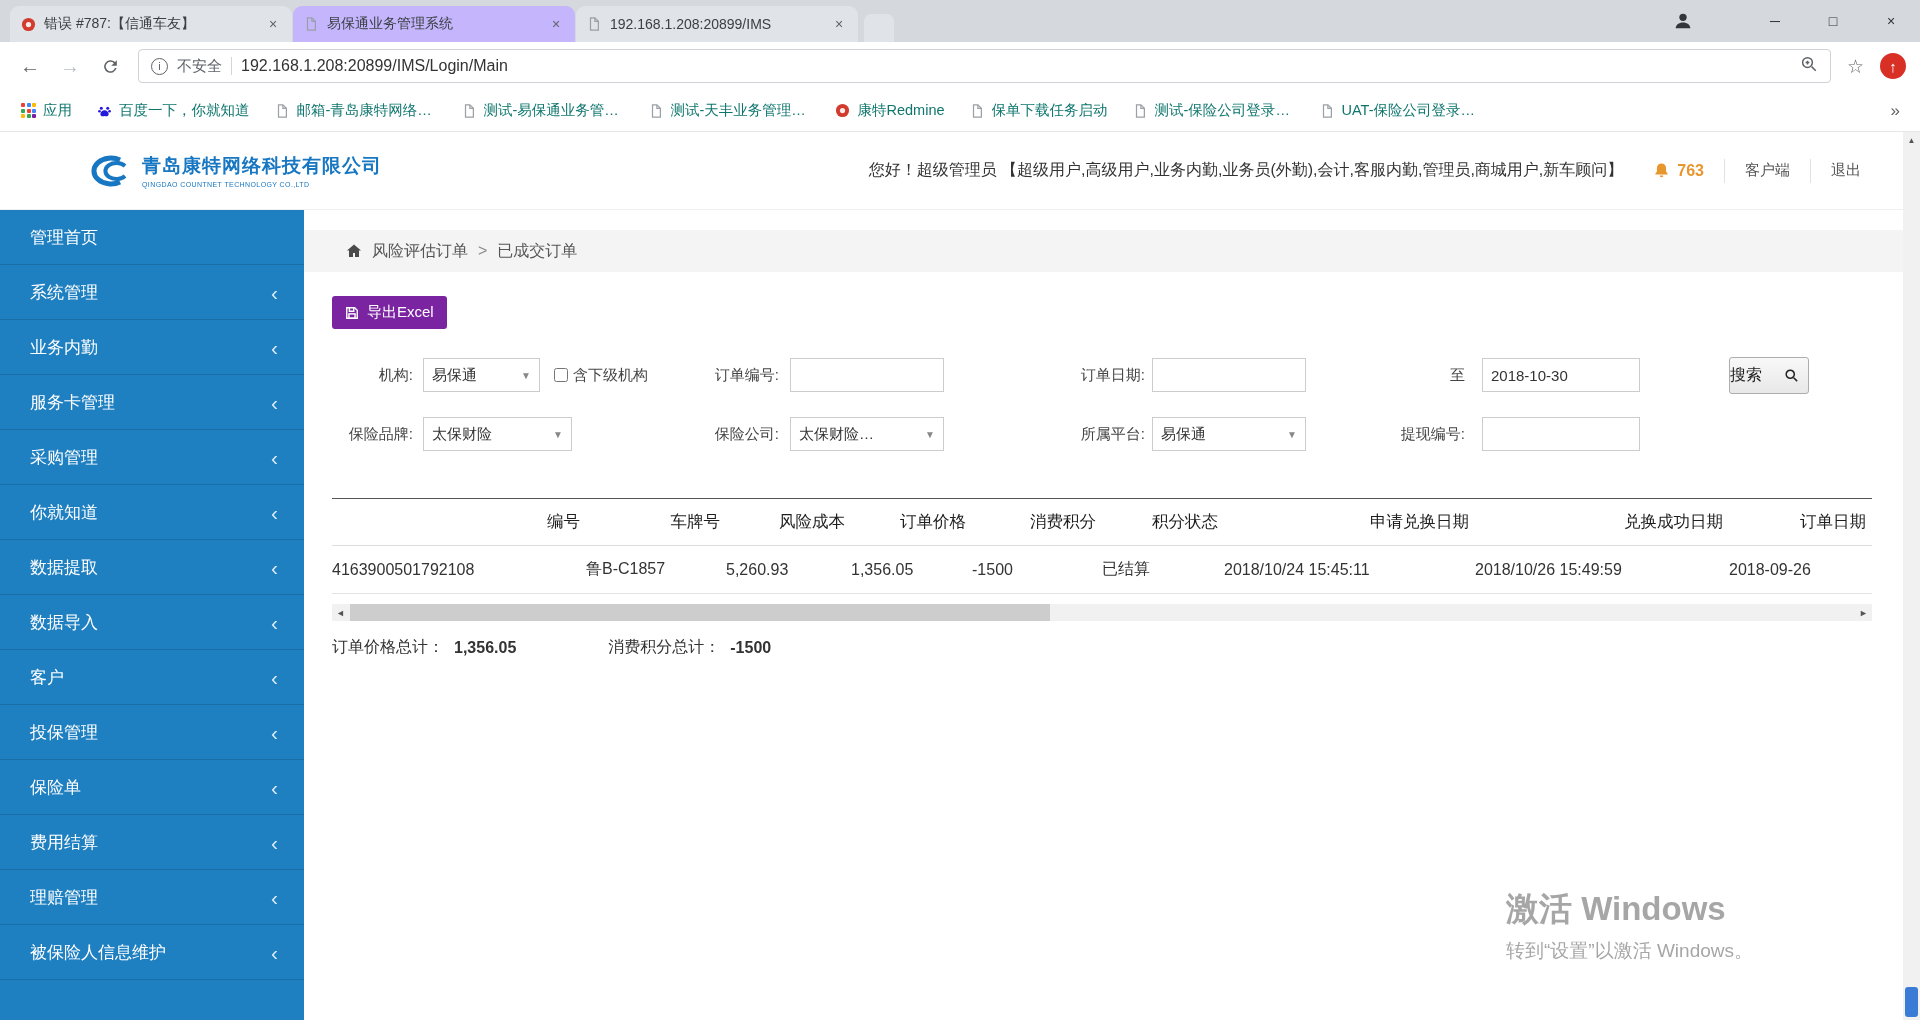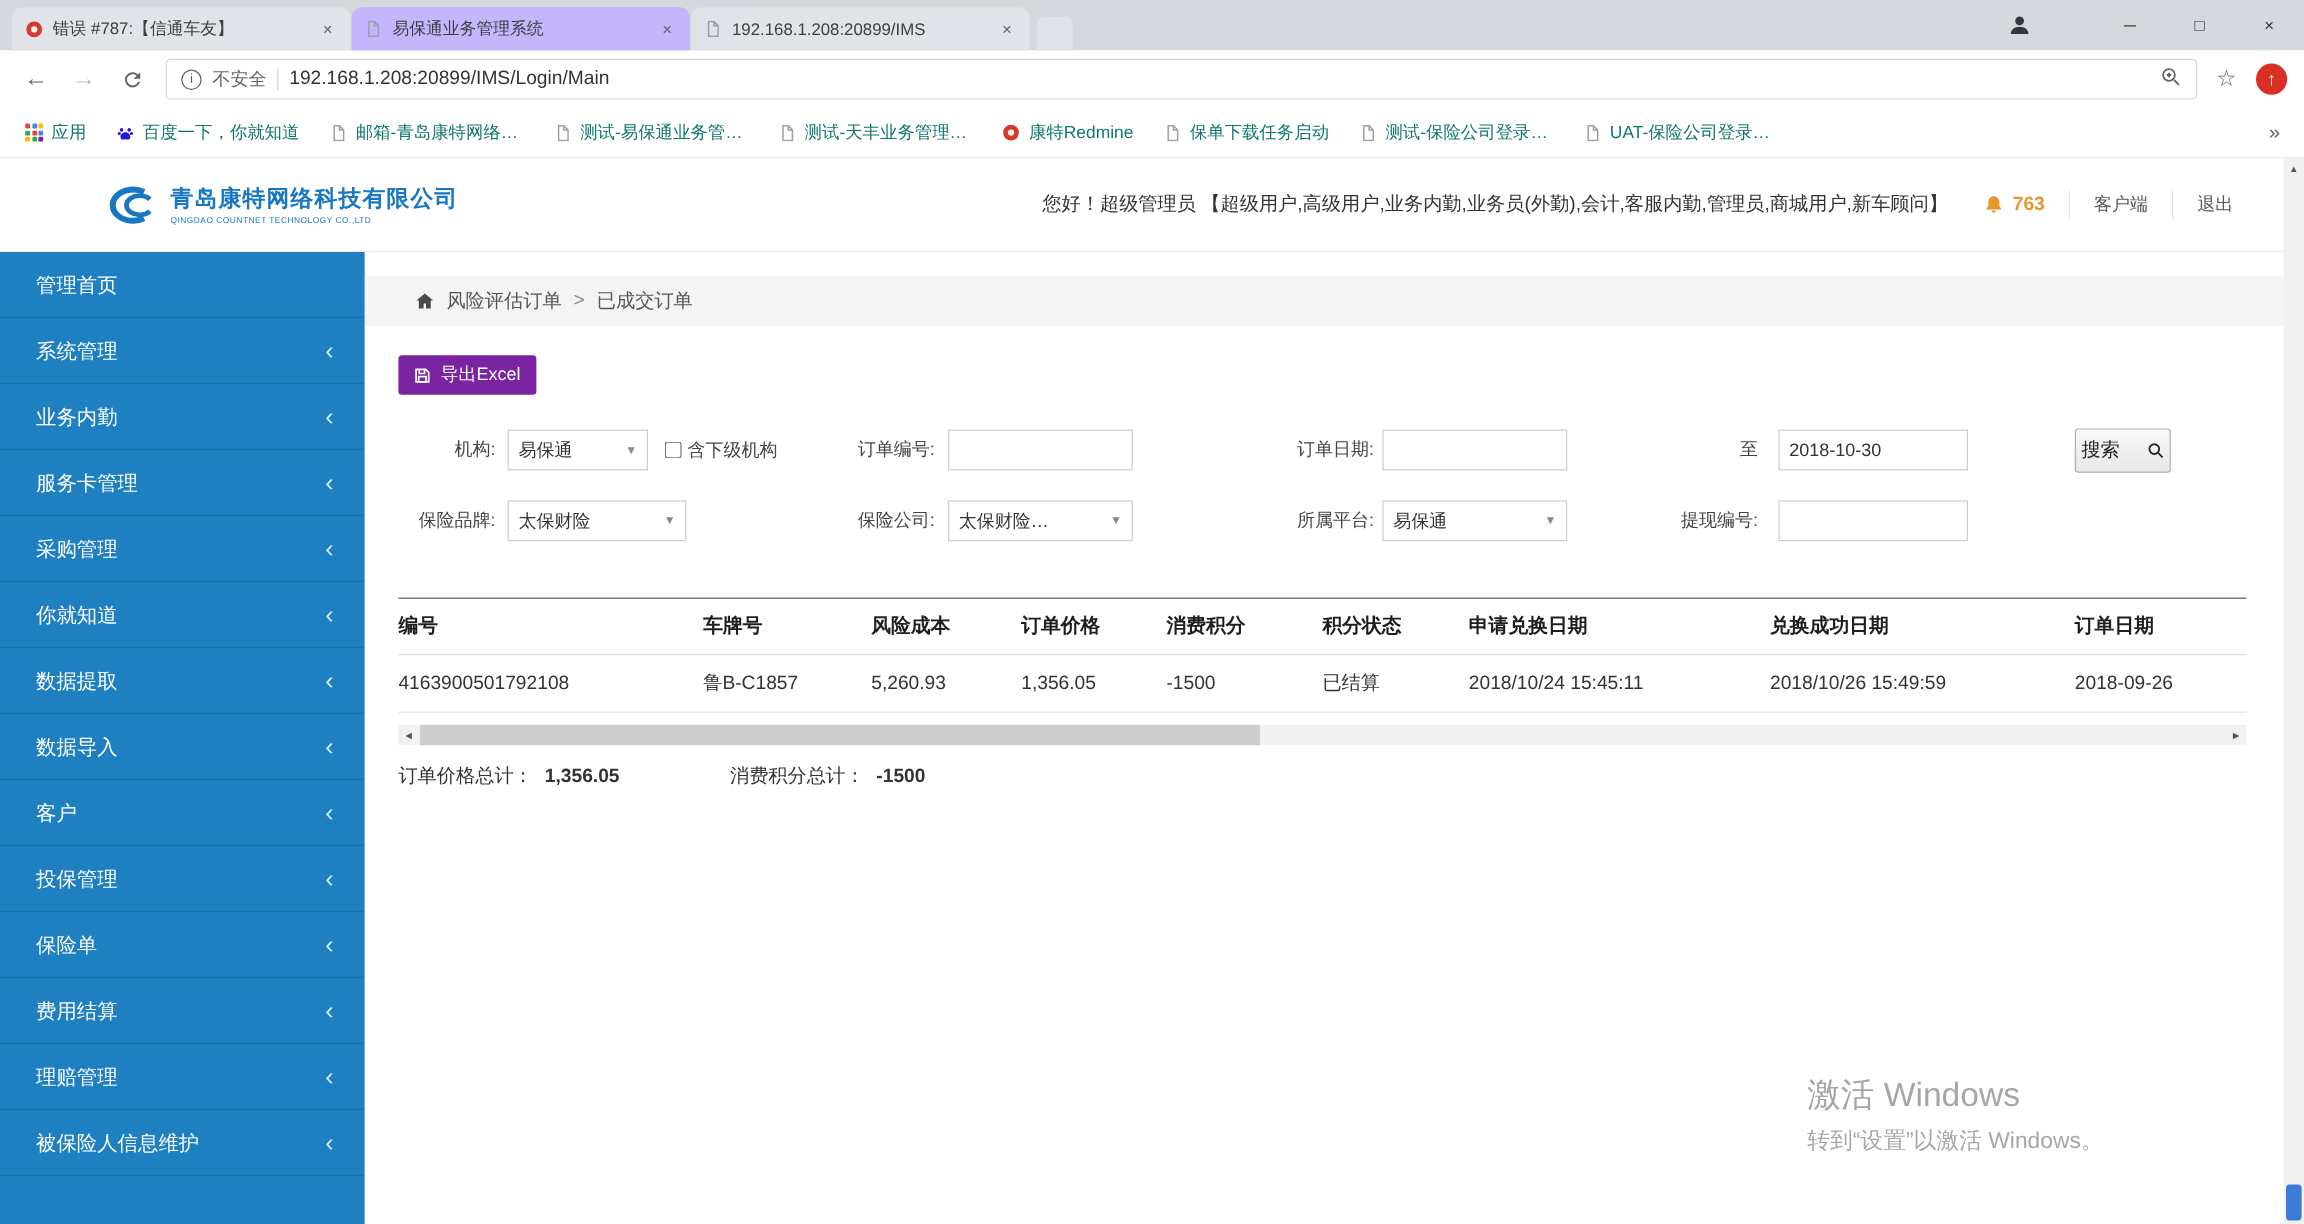--- a/index.html
+++ b/index.html
@@ -83,40 +83,40 @@
   .finput{height:34px;border:1px solid #ccc;background:#fff;font-size:15px;padding:0 8px;
        color:#333;outline:none;width:100%}
   .fselect{height:34px;width:100%;border:1px solid #ccc;background:#fff;display:flex;
        align-items:center;justify-content:space-between;padding:0 8px;color:#333;cursor:pointer}
   .fselect .arr{color:#888;font-size:10px;margin-left:6px}
   .trunc{white-space:nowrap;overflow:hidden;text-overflow:ellipsis;max-width:86px}
   .chk-group{gap:5px;color:#444}
   .chk-group input{width:14px;height:14px}
   .search-btn{height:37px;width:80px;border:1px solid #adadad;border-radius:3px;
        background:linear-gradient(#f8f8f8,#e8e8e8);font-size:16px;color:#222;display:flex;
-       align-items:center;justify-content:center;gap:22px;cursor:pointer}
+       align-items:center;gap:22px;cursor:pointer}
 
   .table-wrap{margin:45px 0 0 28px;width:1540px}
   table{border-collapse:collapse;width:100%;table-layout:fixed}
   thead tr{border-top:1px solid #555;border-bottom:1px solid #ddd}
-  th{font-size:16.5px;font-weight:bold;color:#1e1e1e;text-align:left;padding:12px 6px 12px 0;white-space:nowrap}
+  th{font-size:16.5px;font-weight:normal;color:#1e1e1e;text-align:right;padding:12px 6px 12px 0;white-space:nowrap}
   td{font-size:16px;color:#333;padding:13px 6px 13px 0;border-bottom:1px solid #e3e3e3;white-space:nowrap}
 
   .hscroll{margin:10px 0 0 28px;width:1540px;height:17px;background:#f1f1f1;position:relative}
   .hs-arrow{position:absolute;top:0;width:17px;height:17px;display:flex;align-items:center;
        justify-content:center;font-size:9px;color:#555}
   .hs-arrow.left{left:0}.hs-arrow.right{right:0}
   .hs-thumb{position:absolute;left:18px;top:0;width:700px;height:17px;background:#cdcdcd}
 
   .totals{margin:16px 0 0 28px;font-size:16px;color:#333;display:flex;align-items:center}
   .tot-val{font-weight:bold;margin-left:10px}
   .tot-group2{margin-left:92px;display:flex;align-items:center}
 
   .watermark{position:absolute;right:150px;bottom:56px;color:#909090;opacity:.8}
-  .wm1{font-size:28px;font-weight:400}
+  .wm1{font-size:33px;font-weight:700}
   .wm2{font-size:19px;margin-top:6px}
 
   .vscroll{position:absolute;top:132px;right:0;bottom:0;width:17px;background:#f1f1f1;z-index:50}
   .vs-up{height:17px;display:flex;align-items:center;justify-content:center;font-size:8px;color:#555}
   .vs-thumb{position:absolute;bottom:3px;left:2px;width:13px;height:30px;border-radius:3px;
        background:var(--scrollbar-blue,#3a7bd5)}
 </style>
 </head>
 <body>
 

